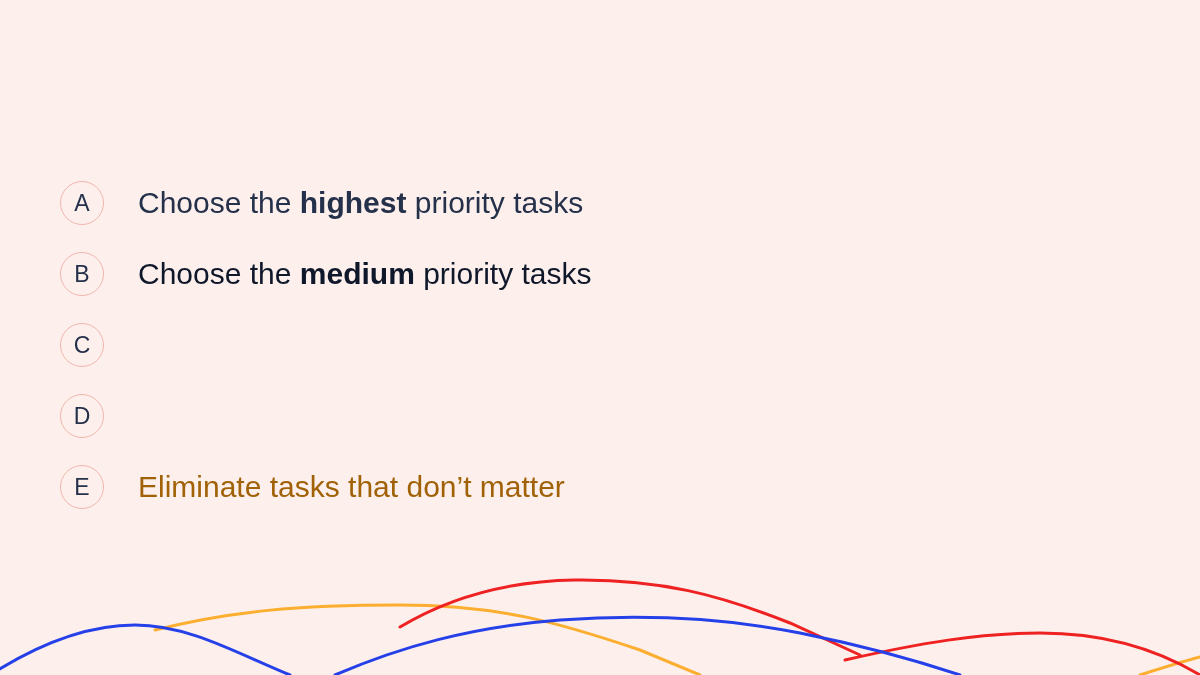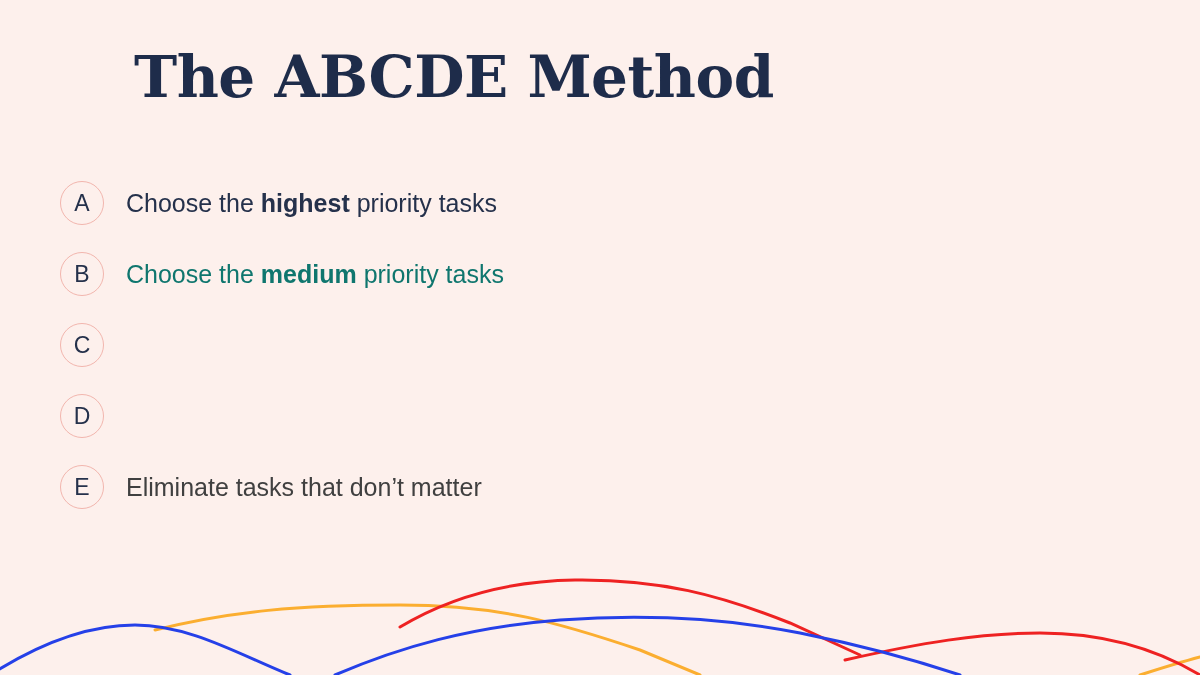--- a/index.html
+++ b/index.html
@@ -62,23 +62,23 @@
     flex: 0 0 auto;
   }
   .badge-letter {
     font-family: "Liberation Sans", sans-serif;
     font-size: 23px;
     font-weight: 400;
     color: #25314b;
     line-height: 1;
   }
   .row-text {
-    margin-left: 22px;
+    margin-left: 34px;
     font-family: "Liberation Sans", sans-serif;
-    font-size: 25px;
+    font-size: 30px;
     font-weight: 400;
     color: #25314b;
     line-height: 1.2;
     white-space: nowrap;
   }
   .row-text b {
     font-weight: 700;
   }
 
   
@@ -88,55 +88,54 @@
     bottom: 0;
     width: 1200px;
     height: 160px;
   }
 </style>
 </head>
 <body>
 
 <div class="slide" style="background: rgb(253, 240, 236);">
 
-  <div class="title" style="color: rgb(30, 44, 74);">The ABCDE Method</div>
 
   <div class="list">
 
     <div class="row">
       <div class="badge" style="border-color: rgb(242, 182, 174);">
         <span class="badge-letter" style="color: rgb(37, 49, 75);">A</span>
       </div>
       <div class="row-text" style="color: rgb(37, 49, 75);"><span>Choose the </span><b>highest</b><span> priority tasks</span></div>
     </div>
 
     <div class="row">
       <div class="badge" style="border-color: rgb(242, 182, 174);">
         <span class="badge-letter" style="color: rgb(37, 49, 75);">B</span>
       </div>
-      <div class="row-text" style="color: #0f766e;"><span>Choose the </span><b>medium</b><span> priority tasks</span></div>
+      <div class="row-text" style="color: #0f172a;"><span>Choose the </span><b>medium</b><span> priority tasks</span></div>
     </div>
 
     <div class="row">
       <div class="badge" style="border-color: rgb(242, 182, 174);">
         <span class="badge-letter" style="color: rgb(37, 49, 75);">C</span>
       </div>
     </div>
 
     <div class="row">
       <div class="badge" style="border-color: rgb(242, 182, 174);">
         <span class="badge-letter" style="color: rgb(37, 49, 75);">D</span>
       </div>
     </div>
 
     <div class="row">
       <div class="badge" style="border-color: rgb(242, 182, 174);">
         <span class="badge-letter" style="color: rgb(37, 49, 75);">E</span>
       </div>
-      <div class="row-text" style="color: #404040; text-align: center;"><span>Eliminate tasks that don’t matter</span><b></b><span></span></div>
+      <div class="row-text" style="color: #a16207; text-align: center;"><span>Eliminate tasks that don’t matter</span><b></b><span></span></div>
     </div>
 
   </div>
 
   <svg class="waves" viewBox="0 0 1200 160" preserveAspectRatio="none">
 
     <path fill="none" stroke-width="3" stroke-linecap="round" d="M 155 115 C 230 96, 300 90, 400 90 C 500 90, 560 108, 640 135 L 700 160" stroke="#fbae30"></path>
     <path fill="none" stroke-width="3" stroke-linecap="round" d="M 1140 160 C 1165 152, 1185 146, 1200 142" stroke="#fbae30"></path>
 
     <path fill="none" stroke-width="3" stroke-linecap="round" d="M 400 112 C 450 82, 510 66, 575 65 C 660 64, 720 80, 790 108 L 860 140" stroke="#ee2222"></path>

